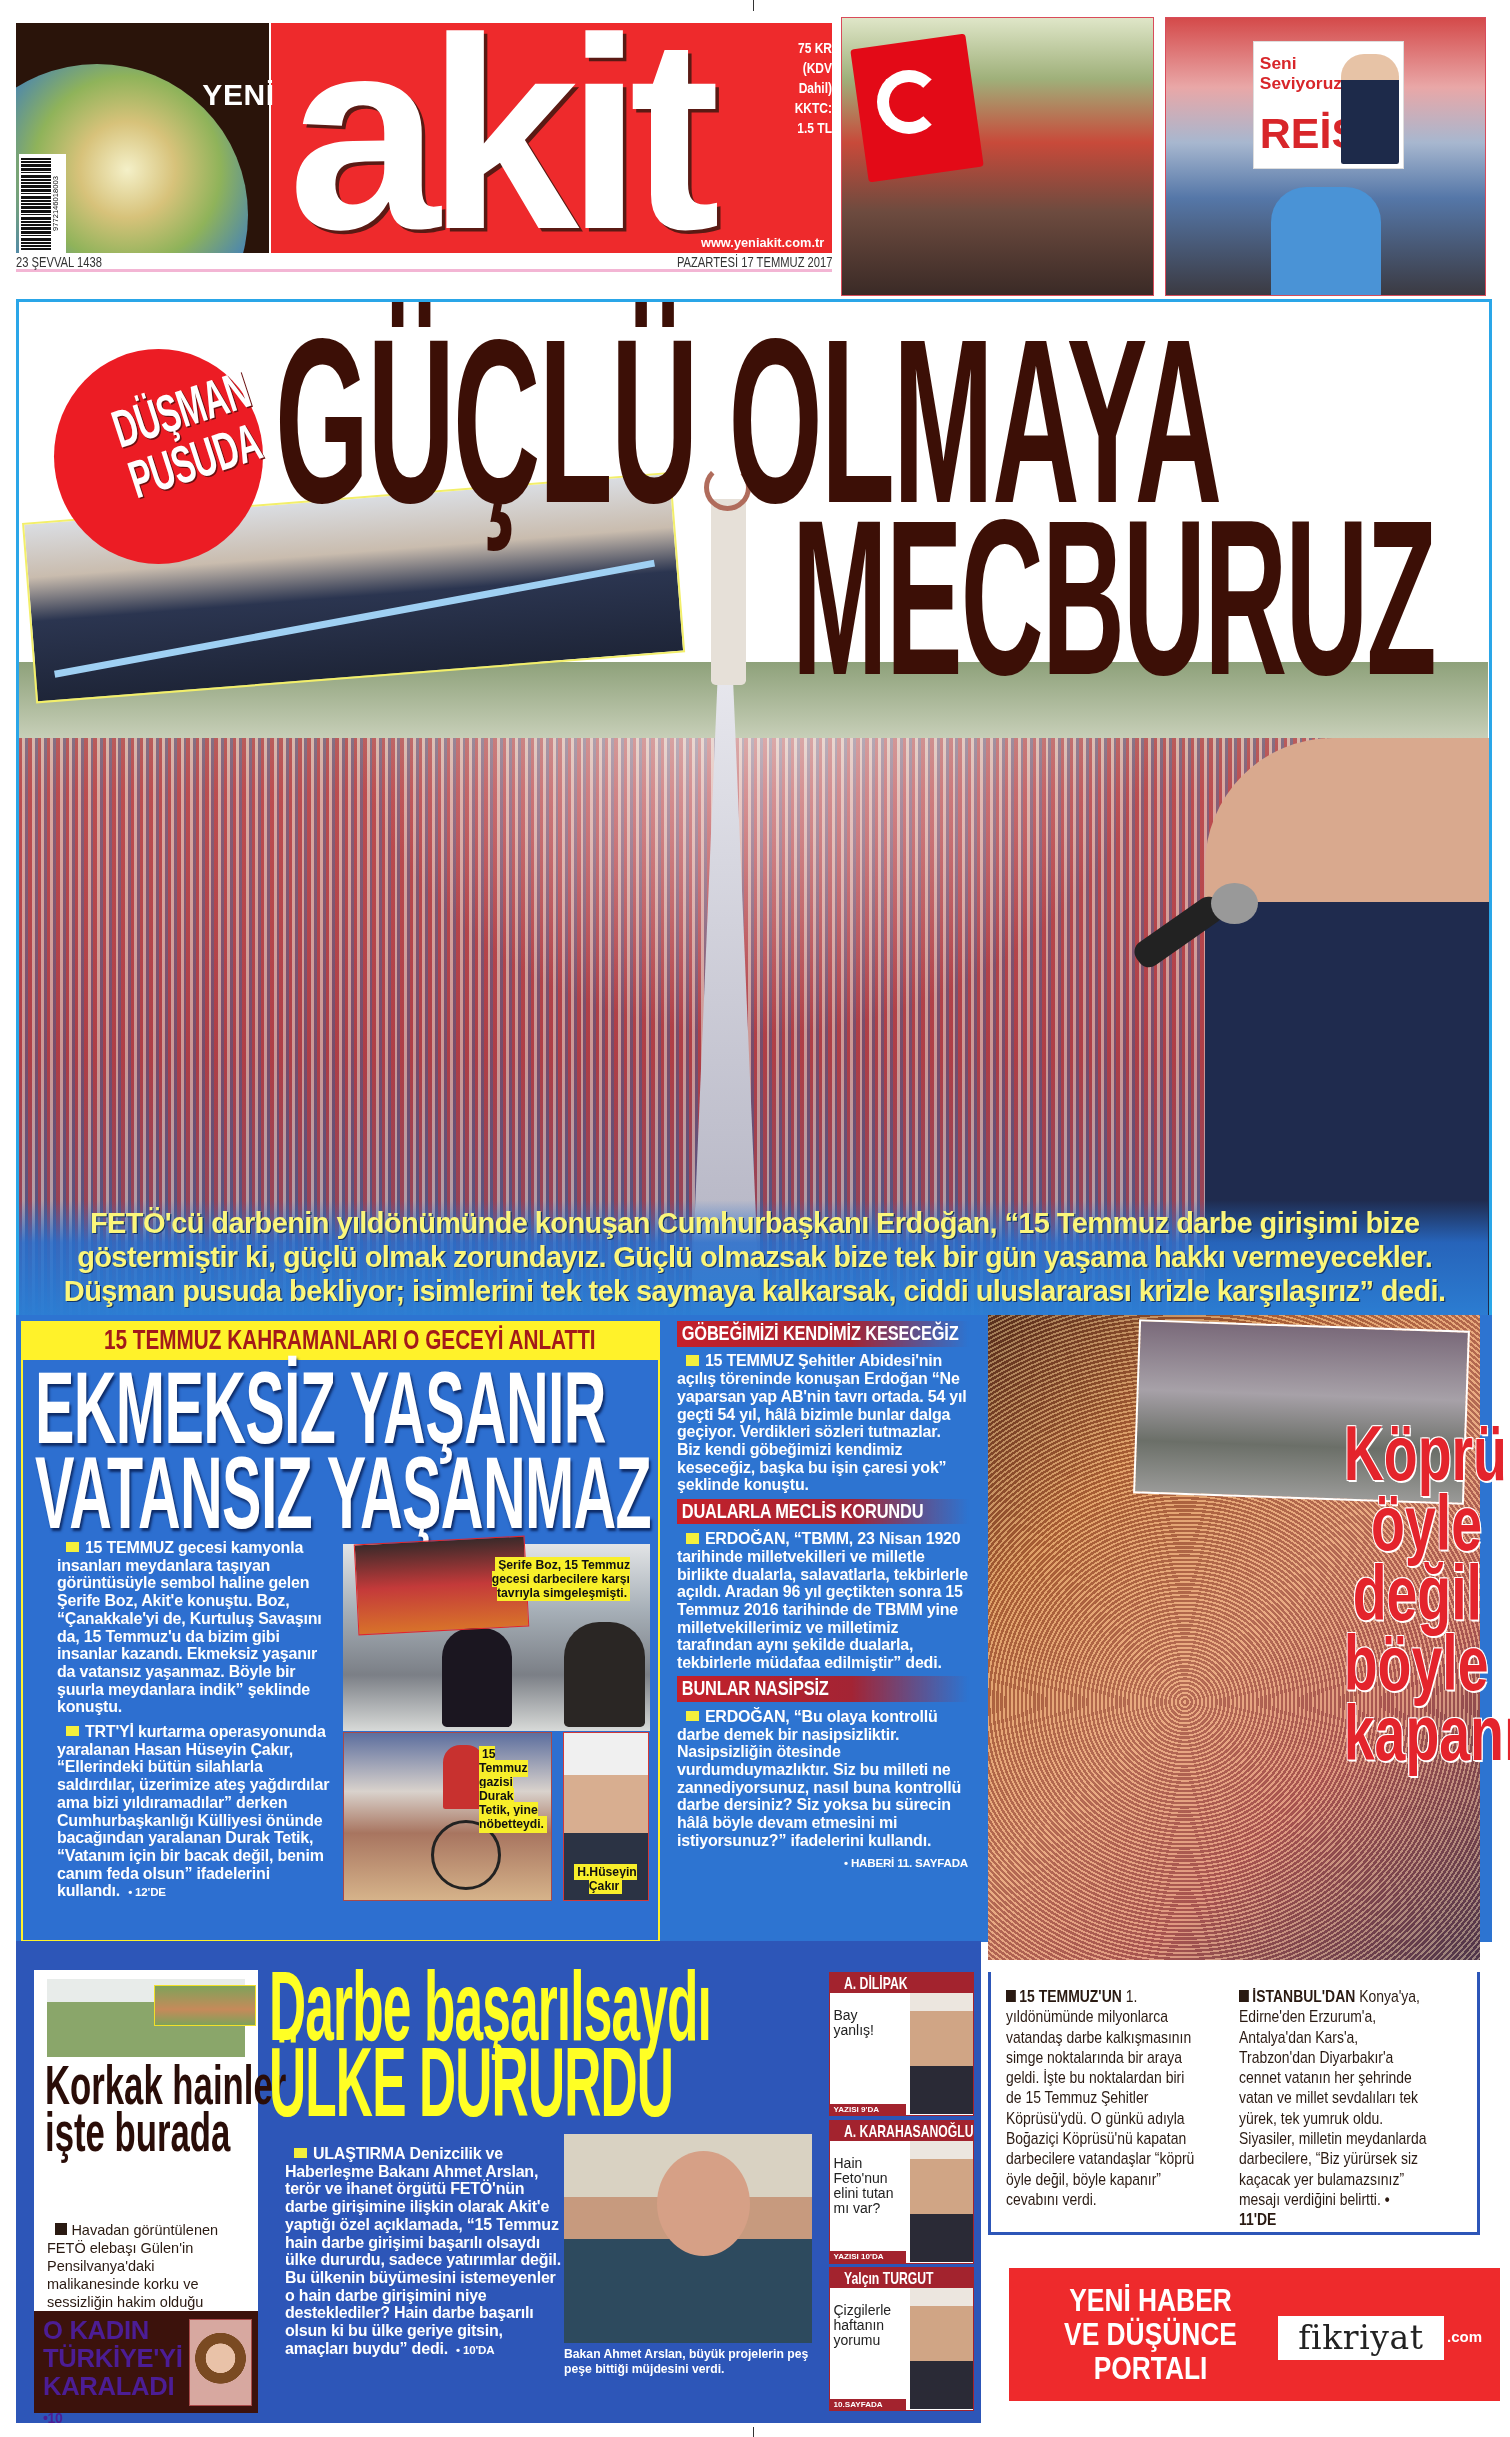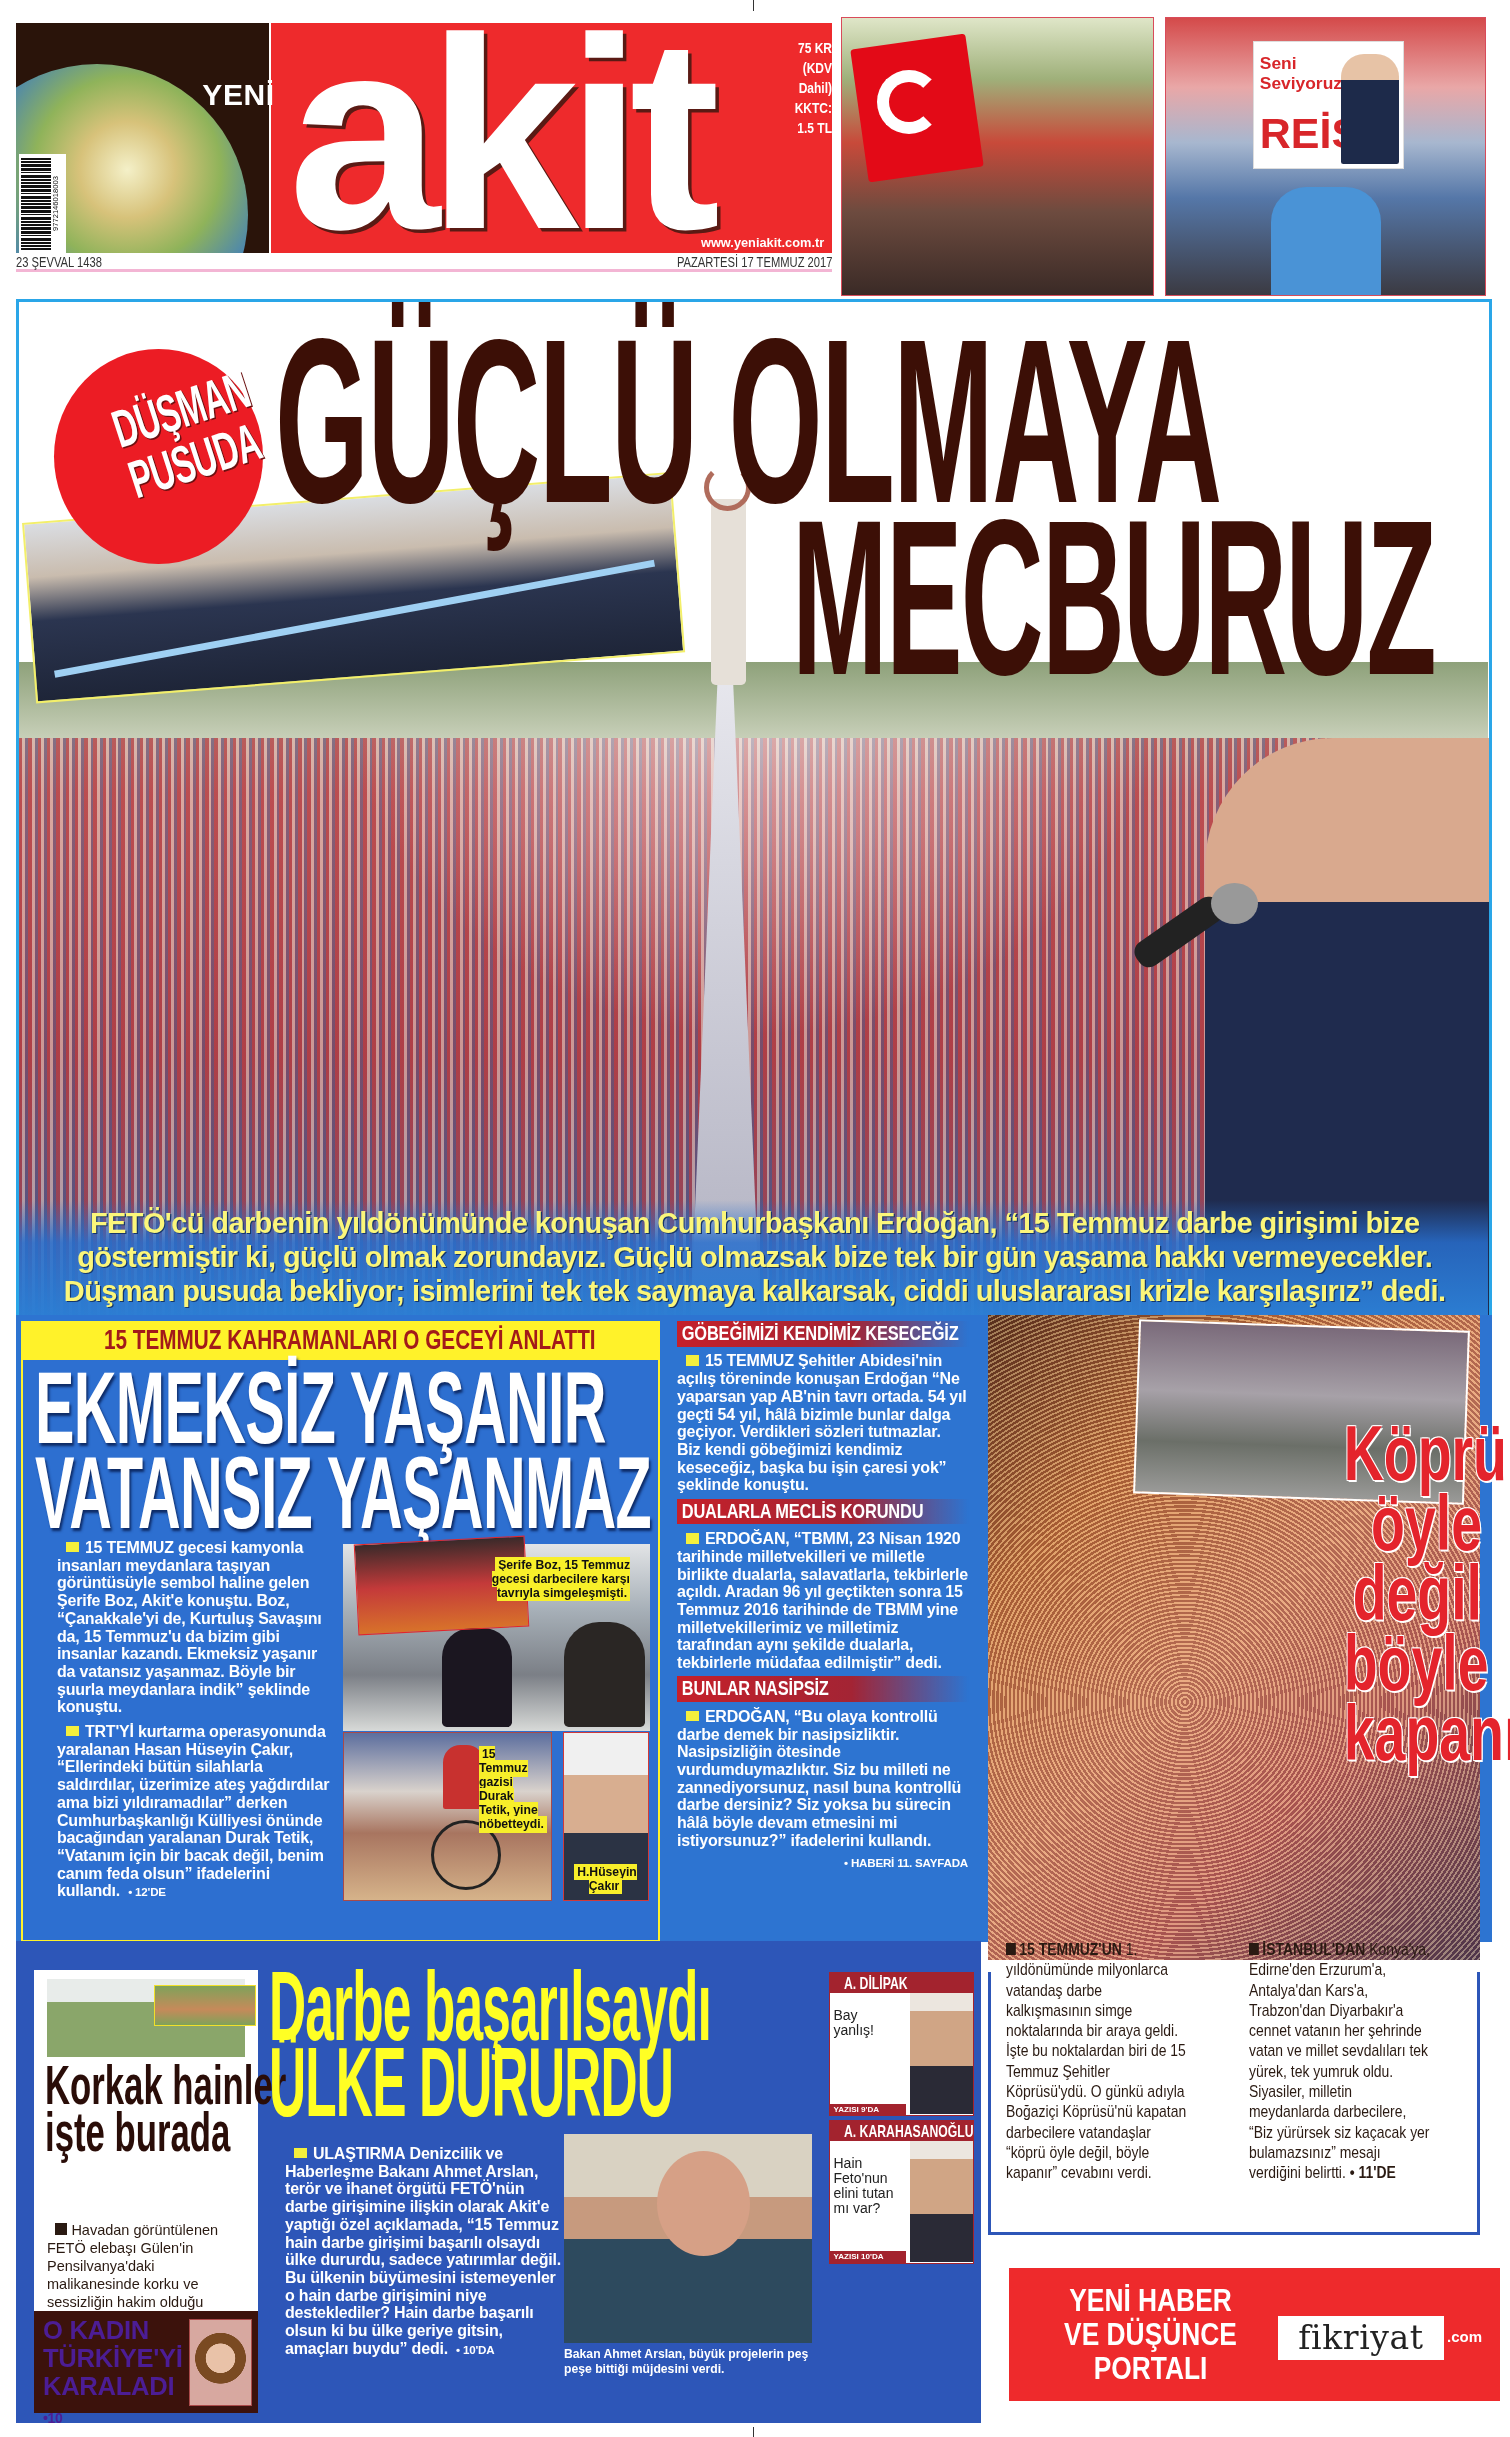--- a/index.html
+++ b/index.html
@@ -113,21 +113,21 @@
 
   
   #kopru-photo { left: 988px; top: 1315px; width: 492px; height: 645px; background:
     repeating-radial-gradient(circle at 40% 60%, rgba(255,200,150,0.5) 0 1.7px, rgba(130,50,40,0.4) 1.7px 4.1px),
     linear-gradient(135deg, #3a2a14 0%, #c07a3c 25%, #d69070 50%, #c06a6a 70%, #2a3760 100%); }
   #kopru-inset { left: 1136px; top: 1325px; width: 331px; height: 174px; border: 2.9px solid #fff; transform: rotate(2deg);
     background: linear-gradient(180deg, #7a6a7a 0%, #a7a1a8 40%, #6b6f68 70%, #9a9a98 100%); }
   #kopru-headline { left: 1290px; top: 1418px; width: 192px; text-align: right; color: #e4242c; font-weight: 900; font-size: 77px; line-height: 70px;
     text-shadow: 1.7px 1.7px 0 #fff, -1.2px -1.2px 0 #fff, 1.2px -1.2px 0 #fff, -1.2px 1.2px 0 #fff; transform: scaleX(0.72); transform-origin: right top; }
   #kopru-box { left: 988px; top: 1972px; width: 492px; height: 263px; background: #fff; border: 3.5px solid #2d56b8; border-top: none; }
-  #kopru-cols { left: 1006px; top: 1940px; width: 465px; display: flex; gap: 20px; }
+  #kopru-cols { left: 1006px; top: 1987px; width: 465px; display: flex; }
   #kopru-cols p { flex: 1; color: #2a1a12; font-size: 17px; line-height: 20.3px; transform: scaleX(0.82); transform-origin: left top; width: 122%; }
   #kopru-cols p .lead-bold { font-weight: 900; }
 
   
   #bottom-band { left: 16.3px; top: 1941px; width: 965px; height: 482px; background: #2d56b8; }
   #korkak-box { left: 34px; top: 1970px; width: 224px; height: 439px; background: #fff; }
   #korkak-photo { left: 47px; top: 1979px; width: 198px; height: 78px; background: linear-gradient(180deg, #e8ecea 0 30%, #8aa66a 30% 100%); }
   #korkak-inset { left: 154px; top: 1985px; width: 102px; height: 41px; border: 1.7px solid #f1e02a; background: linear-gradient(180deg, #7fa25a, #c68a5a 60%, #7fa25a); }
   #korkak-headline { left: 45px; top: 2061px; width: 209px; font-weight: 900; font-size: 56px; line-height: 47px; color: #2a0d08; transform: scaleX(0.62); transform-origin: left top; white-space: nowrap; }
   #korkak-body { left: 47px; top: 2174px; width: 201px; font-size: 14.5px; line-height: 18px; color: #2a1a12; margin-top: 47px; }
@@ -329,20 +329,26 @@
     <div class="colm-title">Bay yanlış!</div>
     <div class="colm-photo"></div>
     <div class="colm-ref">YAZISI 9'DA</div>
   </div>
   <div class="colm">
     <div class="colm-name"><span>A. KARAHASANOĞLU</span></div>
     <div class="colm-title">Hain Feto'nun elini tutan mı var?</div>
     <div class="colm-photo"></div>
     <div class="colm-ref">YAZISI 10'DA</div>
   </div>
+  <div class="colm">
+    <div class="colm-name"><span>Yalçın TURGUT</span></div>
+    <div class="colm-title">Çizgilerle haftanın yorumu</div>
+    <div class="colm-photo"></div>
+    <div class="colm-ref">10.SAYFADA</div>
+  </div>
 </div>
 
 <div class="abs" id="ad"></div>
 <div class="abs" id="ad-text">
   <div>YENİ HABER</div>
   <div>VE DÜŞÜNCE</div>
   <div>PORTALI</div>
 </div>
 <div class="abs" id="ad-logo">fikriyat</div>
 <div class="abs" id="ad-com">.com</div>

